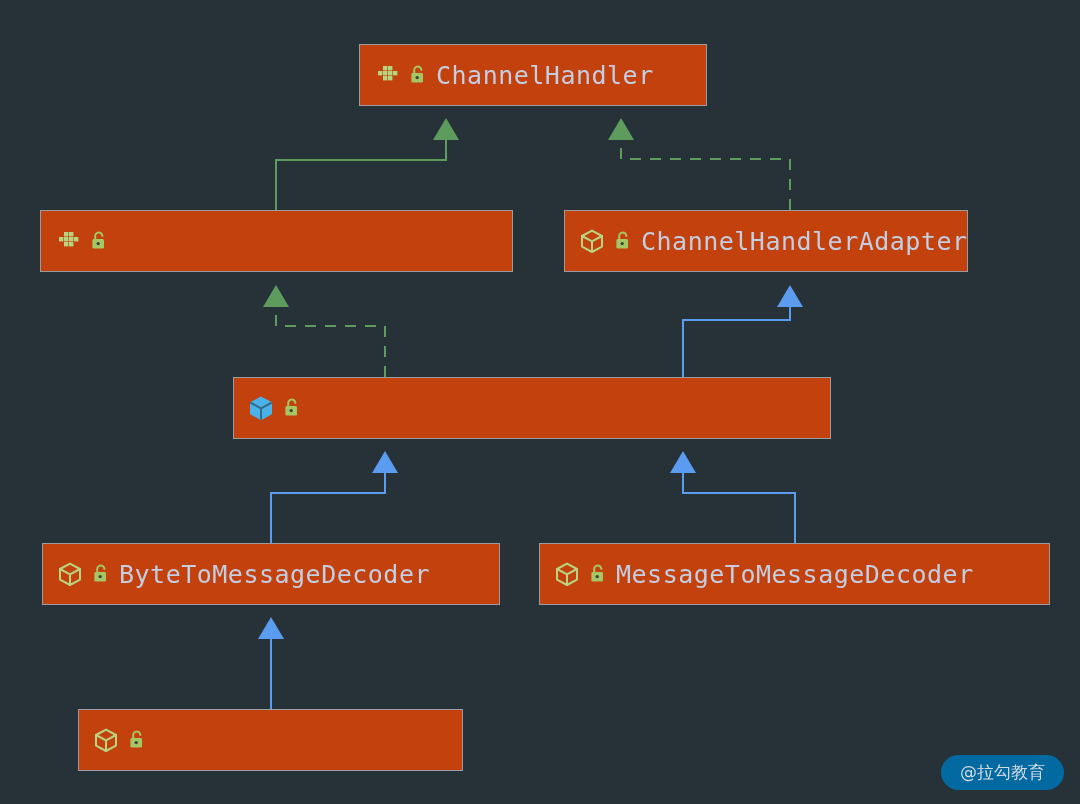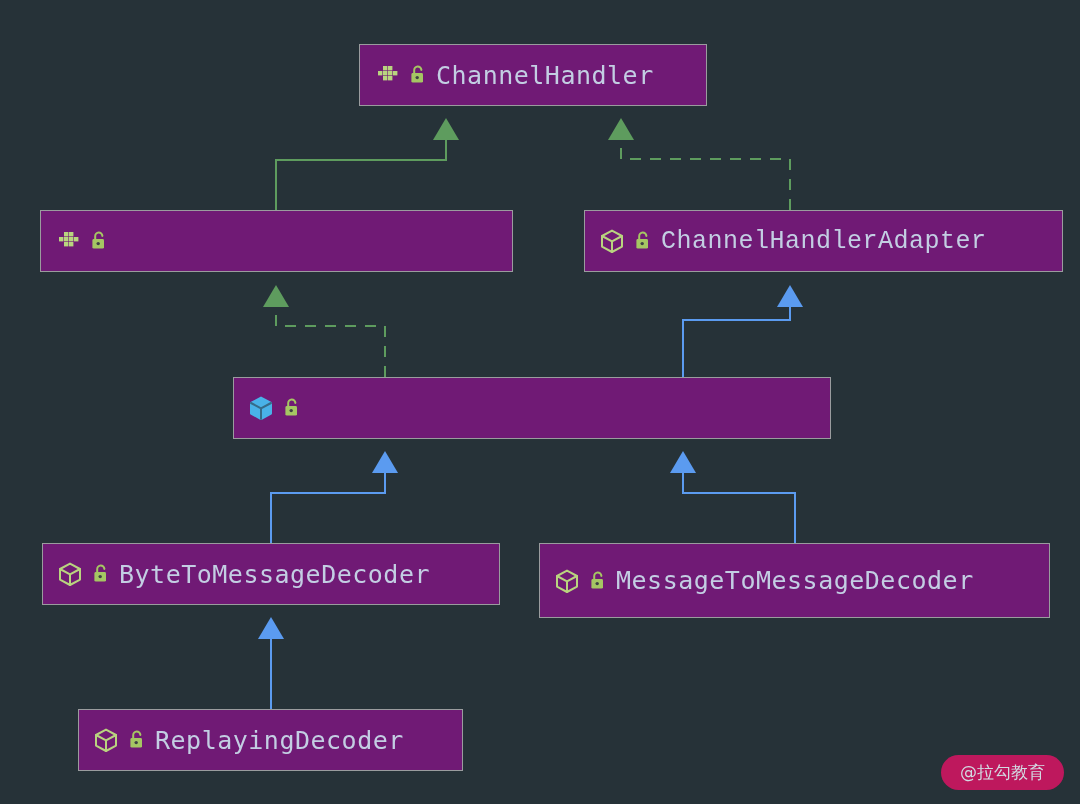--- a/index.html
+++ b/index.html
@@ -22,21 +22,21 @@
     position: absolute;
     left: 0;
     top: 0;
     width: 1080px;
     height: 804px;
     pointer-events: none;
   }
   .node {
     position: absolute;
     box-sizing: border-box;
-    background: #701a75;
+    background: #c2410c;
     border: 1px solid #9a9c9e;
     display: flex;
     align-items: center;
     padding: 0 14px;
     gap: 9px;
     z-index: 2;
   }
   .node-label {
     color: #c3cee3;
     font-size: 25px;
@@ -46,21 +46,21 @@
   }
   .icon {
     display: block;
     flex: 0 0 auto;
   }
   .icon svg { display: block; }
   .watermark {
     position: absolute;
     right: 16px;
     bottom: 14px;
-    background: #be185d;
+    background: #0369a1;
     border-radius: 19px;
     padding: 9px 19px;
     color: #d2dae2;
     font-family: "DejaVu Sans", "Liberation Sans", sans-serif;
     font-size: 17px;
     line-height: 1;
     z-index: 3;
   }
 </style>
 </head>
@@ -122,21 +122,21 @@
           </svg>
         </span>
         <span class="icon">
           <svg width="18" height="22" viewBox="0 0 18 22">
             <path d="M5.2 9 L5.2 6.2 A3.6 3.6 0 0 1 12.4 5.9" fill="none" stroke="#a5c663" stroke-width="2" stroke-linecap="round"></path>
             <rect x="2.4" y="9" width="11.6" height="9.6" rx="1.4" fill="#a5c663"></rect>
             <circle cx="8.2" cy="13.6" r="1.7" fill="#3f4244"></circle>
           </svg>
         </span>
       </div>
-      <div class="node" style="left: 584px; top: 210px; width: 479px; height: 62px; font-family: Liberation Mono, monospace;">
+      <div class="node" style="left: 564px; top: 210px; width: 404px; height: 62px;">
         <span class="icon">
           <svg width="26" height="26" viewBox="0 0 26 26">
             <path d="M13 2.6 L23 8 L23 18.6 L13 24 L3 18.6 L3 8 Z" fill="none" stroke="#b9d47f" stroke-width="2" stroke-linejoin="round"></path>
             <path d="M3 8 L13 13.4 L23 8 M13 13.4 L13 24" fill="none" stroke="#b9d47f" stroke-width="2" stroke-linejoin="round" stroke-linecap="round"></path>
           </svg>
         </span>
         <span class="icon">
           <svg width="18" height="22" viewBox="0 0 18 22">
             <path d="M5.2 9 L5.2 6.2 A3.6 3.6 0 0 1 12.4 5.9" fill="none" stroke="#a5c663" stroke-width="2" stroke-linecap="round"></path>
             <rect x="2.4" y="9" width="11.6" height="9.6" rx="1.4" fill="#a5c663"></rect>
@@ -169,21 +169,21 @@
         </span>
         <span class="icon">
           <svg width="18" height="22" viewBox="0 0 18 22">
             <path d="M5.2 9 L5.2 6.2 A3.6 3.6 0 0 1 12.4 5.9" fill="none" stroke="#a5c663" stroke-width="2" stroke-linecap="round"></path>
             <rect x="2.4" y="9" width="11.6" height="9.6" rx="1.4" fill="#a5c663"></rect>
             <circle cx="8.2" cy="13.6" r="1.7" fill="#3f4244"></circle>
           </svg>
         </span>
         <span class="node-label">ByteToMessageDecoder</span>
       </div>
-      <div class="node" style="left: 539px; top: 543px; width: 511px; height: 75px;">
+      <div class="node" style="left: 539px; top: 543px; width: 511px; height: 62px;">
         <span class="icon">
           <svg width="26" height="26" viewBox="0 0 26 26">
             <path d="M13 2.6 L23 8 L23 18.6 L13 24 L3 18.6 L3 8 Z" fill="none" stroke="#b9d47f" stroke-width="2" stroke-linejoin="round"></path>
             <path d="M3 8 L13 13.4 L23 8 M13 13.4 L13 24" fill="none" stroke="#b9d47f" stroke-width="2" stroke-linejoin="round" stroke-linecap="round"></path>
           </svg>
         </span>
         <span class="icon">
           <svg width="18" height="22" viewBox="0 0 18 22">
             <path d="M5.2 9 L5.2 6.2 A3.6 3.6 0 0 1 12.4 5.9" fill="none" stroke="#a5c663" stroke-width="2" stroke-linecap="round"></path>
             <rect x="2.4" y="9" width="11.6" height="9.6" rx="1.4" fill="#a5c663"></rect>
@@ -199,21 +199,20 @@
             <path d="M3 8 L13 13.4 L23 8 M13 13.4 L13 24" fill="none" stroke="#b9d47f" stroke-width="2" stroke-linejoin="round" stroke-linecap="round"></path>
           </svg>
         </span>
         <span class="icon">
           <svg width="18" height="22" viewBox="0 0 18 22">
             <path d="M5.2 9 L5.2 6.2 A3.6 3.6 0 0 1 12.4 5.9" fill="none" stroke="#a5c663" stroke-width="2" stroke-linecap="round"></path>
             <rect x="2.4" y="9" width="11.6" height="9.6" rx="1.4" fill="#a5c663"></rect>
             <circle cx="8.2" cy="13.6" r="1.7" fill="#3f4244"></circle>
           </svg>
         </span>
-        <span class="node-label">ReplayingDecoder</span>
       </div>
     </div>
 
   <div class="watermark">
     <span>@拉勾教育</span>
   </div>
 
 </div>
 
 </body></html>

